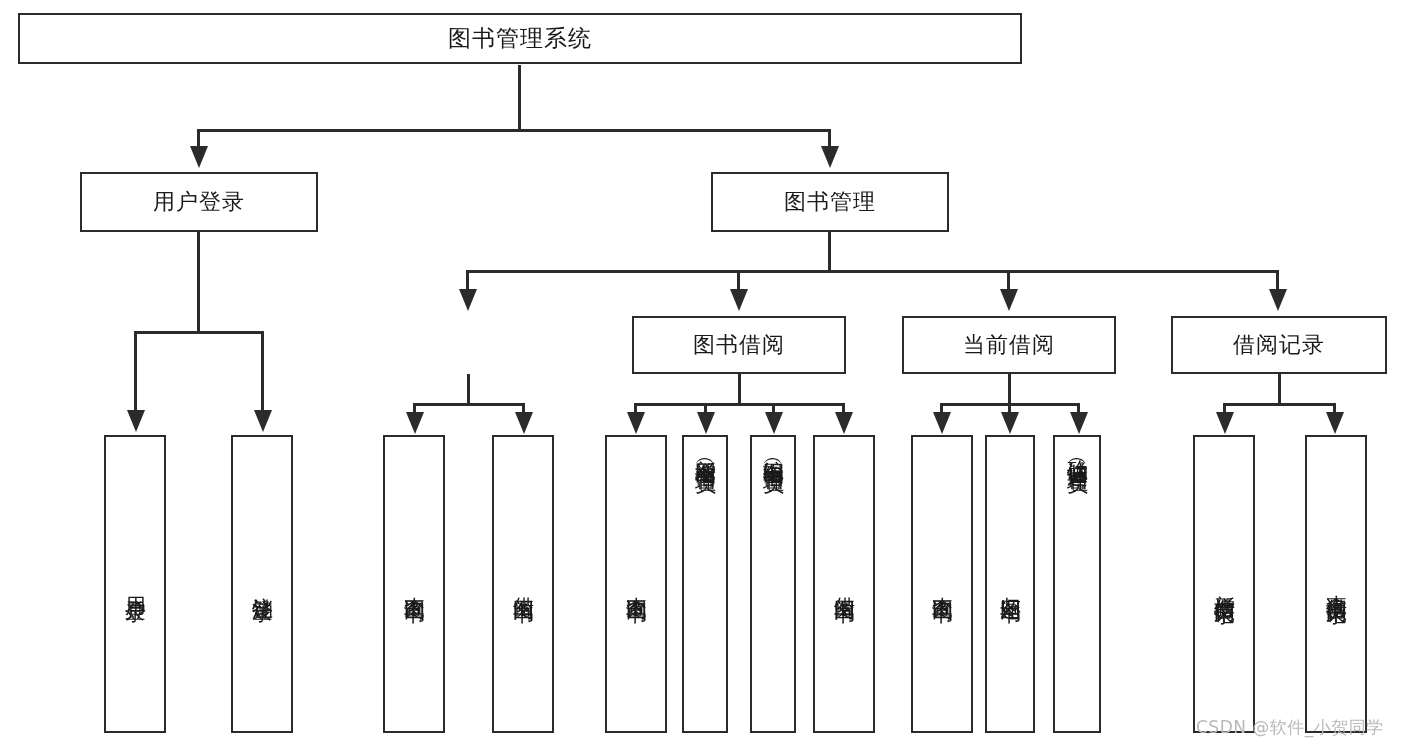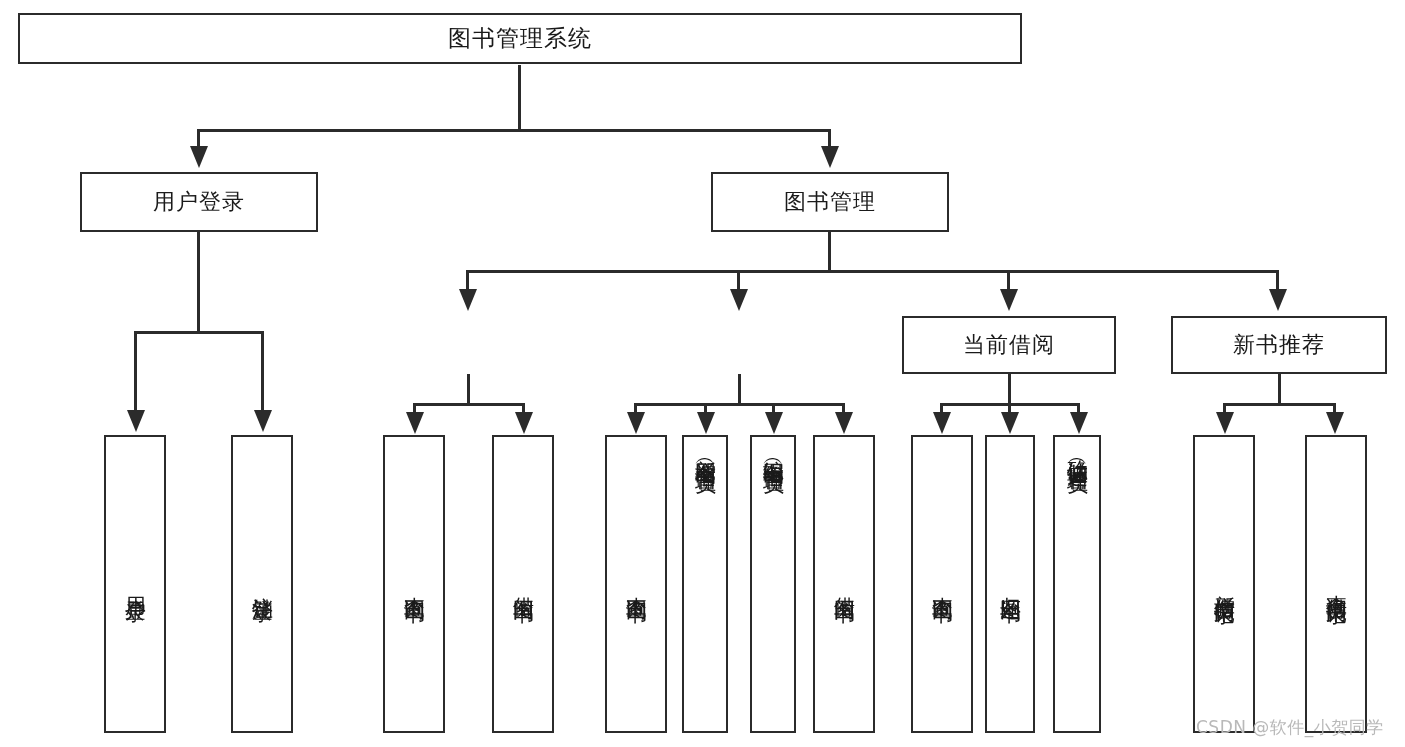--- a/index.html
+++ b/index.html
@@ -103,25 +103,28 @@
   <div class="ln h" style="left:466px;top:270px;width:813px;height:3px;"></div>
   <div class="ln v" style="left:466px;top:270px;width:3px;height:22px;"></div>
   <div class="arrow" style="left:459px;top:289px;"></div>
   <div class="ln v" style="left:737px;top:270px;width:3px;height:22px;"></div>
   <div class="arrow" style="left:730px;top:289px;"></div>
   <div class="ln v" style="left:1007px;top:270px;width:3px;height:22px;"></div>
   <div class="arrow" style="left:1000px;top:289px;"></div>
   <div class="ln v" style="left:1276px;top:270px;width:3px;height:22px;"></div>
   <div class="arrow" style="left:1269px;top:289px;"></div>
 
+  <div class="node h" style="left:632px;top:316px;width:214px;height:58px;">
+    <span>图书借阅</span>
+  </div>
   <div class="node h" style="left:902px;top:316px;width:214px;height:58px;">
     <span>当前借阅</span>
   </div>
   <div class="node h" style="left:1171px;top:316px;width:216px;height:58px;">
-    <span>新书推荐</span>
+    <span>借阅记录</span>
   </div>
 
   <div class="ln v" style="left:467px;top:374px;width:3px;height:31px;"></div>
   <div class="ln h" style="left:413px;top:403px;width:112px;height:3px;"></div>
   <div class="ln v" style="left:413px;top:403px;width:3px;height:12px;"></div>
   <div class="arrow" style="left:406px;top:412px;"></div>
   <div class="ln v" style="left:522px;top:403px;width:3px;height:12px;"></div>
   <div class="arrow" style="left:515px;top:412px;"></div>
 
   <div class="ln v" style="left:738px;top:374px;width:3px;height:31px;"></div>

